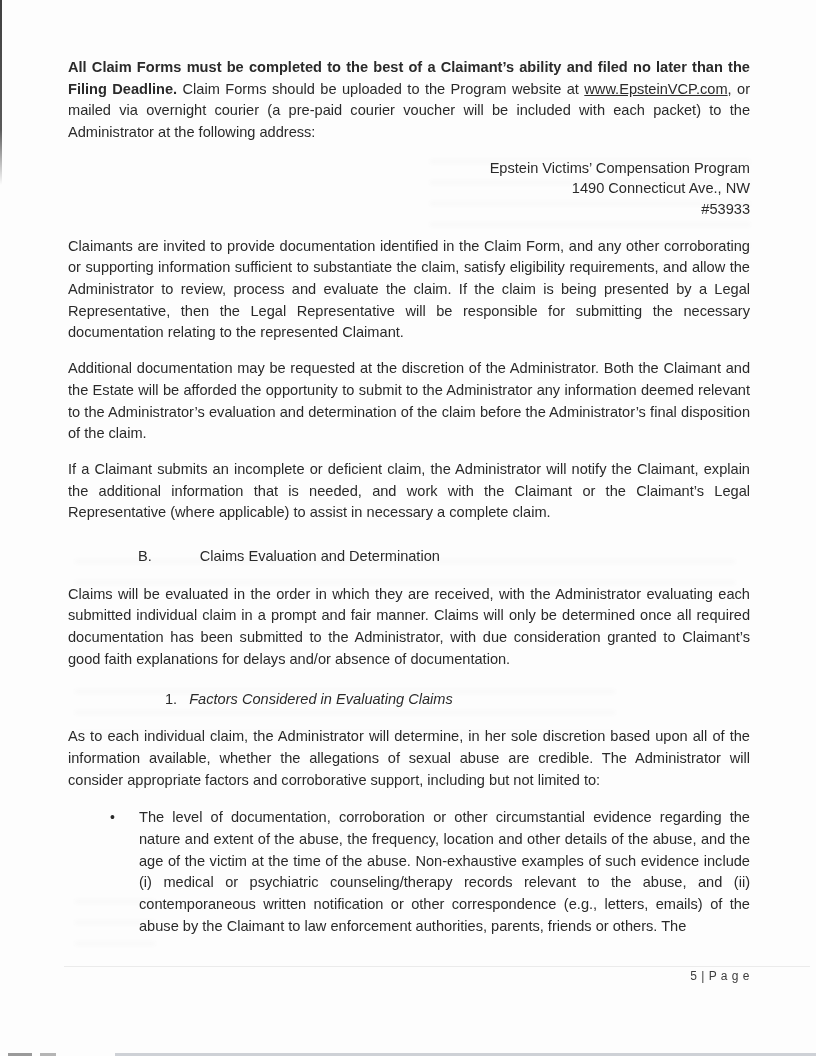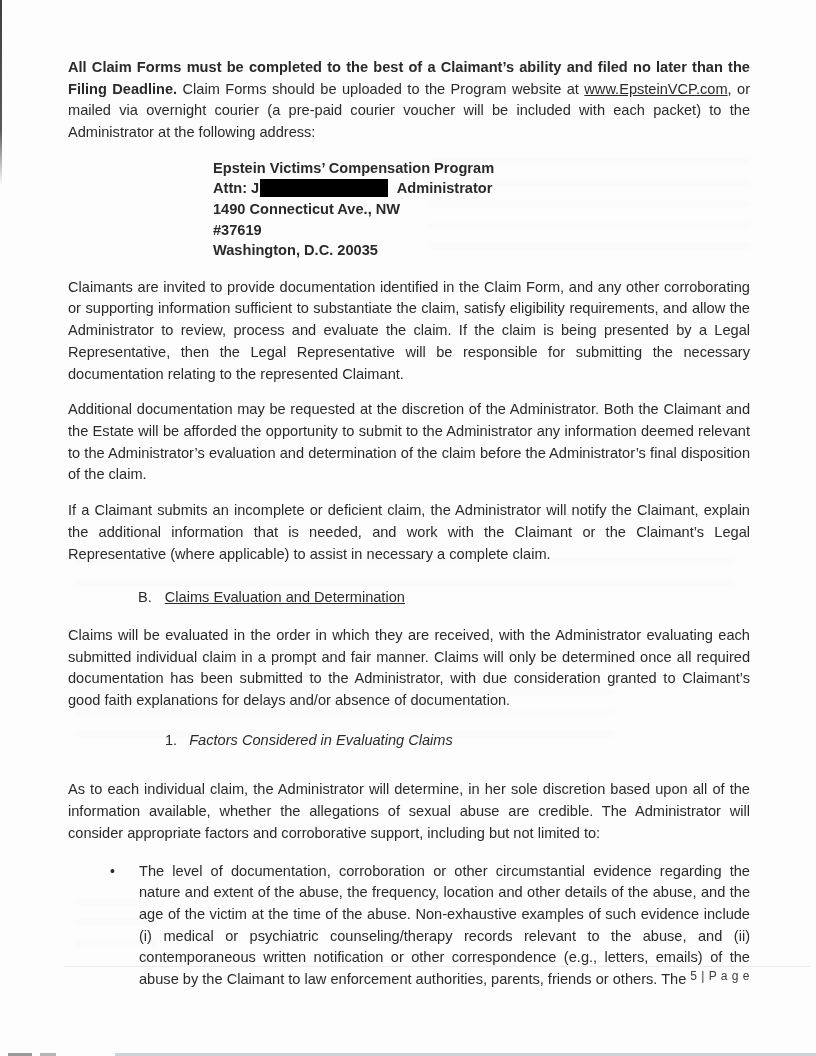--- a/index.html
+++ b/index.html
@@ -16,35 +16,34 @@
     left:68px;top:57px;width:682px;
     font-size:14.6px;
     line-height:21.7px;
   }
   .para{margin:0 0 14px 0;text-align:justify;}
   .bold{font-weight:700;}
   .doclink{text-decoration:underline;color:#2a2a2a;}
   .address{
     margin:8px 0 16px 145px;
     line-height:20.6px;
-    text-align:left;
-    font-weight:bold;
+    text-align:right;
   }
   .redaction{
     display:inline-block;
     width:128px;height:18px;
     background:#000;
     vertical-align:text-bottom;
     margin:0 5px 0 1px;
     transform:translateY(1px);
   }
   .heading-b{margin:22px 0 16px 70px;text-align:left;}
   .heading-b .hlabel{display:inline-block;margin-right:13px;}
-  .underline{text-decoration:underline;}
-  .heading-1{margin:18px 0 28px 97px;text-align:left;}
+  .underline{margin-left:35px;}
+  .heading-1{margin:18px 0 16px 97px;text-align:left;}
   .heading-1 .hlabel{display:inline-block;margin-right:12px;font-style:normal;}
   .italic{font-style:italic;}
   .bullet-item{
     position:relative;
     margin:16px 0 0 0;
     padding-left:71px;
     text-align:justify;
   }
   .bullet-glyph{
     position:absolute;left:42px;top:0;
@@ -98,24 +97,22 @@
   <div class="ghost g3"></div>
   <div class="ghost g4"></div>
   <div class="ghost g5"></div>
 
   <div class="content">
 
     <p class="para"><span class="bold">All Claim Forms must be completed to the best of a Claimant’s ability and filed no later than the Filing Deadline.</span><span>  Claim Forms should be uploaded to the Program website at </span><span class="doclink">www.EpsteinVCP.com</span><span>, or mailed via overnight courier (a pre-paid courier voucher will be included with each packet) to the Administrator at the following address:</span></p>
 
     <div class="address">
       <div>Epstein Victims’ Compensation Program</div>
-      <div><span>Attn: J</span><span class="redaction"></span><span> Administrator</span></div>
       <div>1490 Connecticut Ave., NW</div>
-      <div>#37619</div>
-      <div>Washington, D.C. 20035</div>
+      <div>#53933</div>
     </div>
 
     <p class="para">Claimants are invited to provide documentation identified in the Claim Form, and any other corroborating or supporting information sufficient to substantiate the claim, satisfy eligibility requirements, and allow the Administrator to review, process and evaluate the claim.  If the claim is being presented by a Legal Representative, then the Legal Representative will be responsible for submitting the necessary documentation relating to the represented Claimant.</p>
 
     <p class="para">Additional documentation may be requested at the discretion of the Administrator.  Both the Claimant and the Estate will be afforded the opportunity to submit to the Administrator any information deemed relevant to the Administrator’s evaluation and determination of the claim before the Administrator’s final disposition of the claim.</p>
 
     <p class="para">If a Claimant submits an incomplete or deficient claim, the Administrator will notify the Claimant, explain the additional information that is needed, and work with the Claimant or the Claimant’s Legal Representative (where applicable) to assist in necessary a complete claim.</p>
 
     <div class="heading-b"><span class="hlabel">B.</span><span class="underline">Claims Evaluation and Determination</span></div>
 

